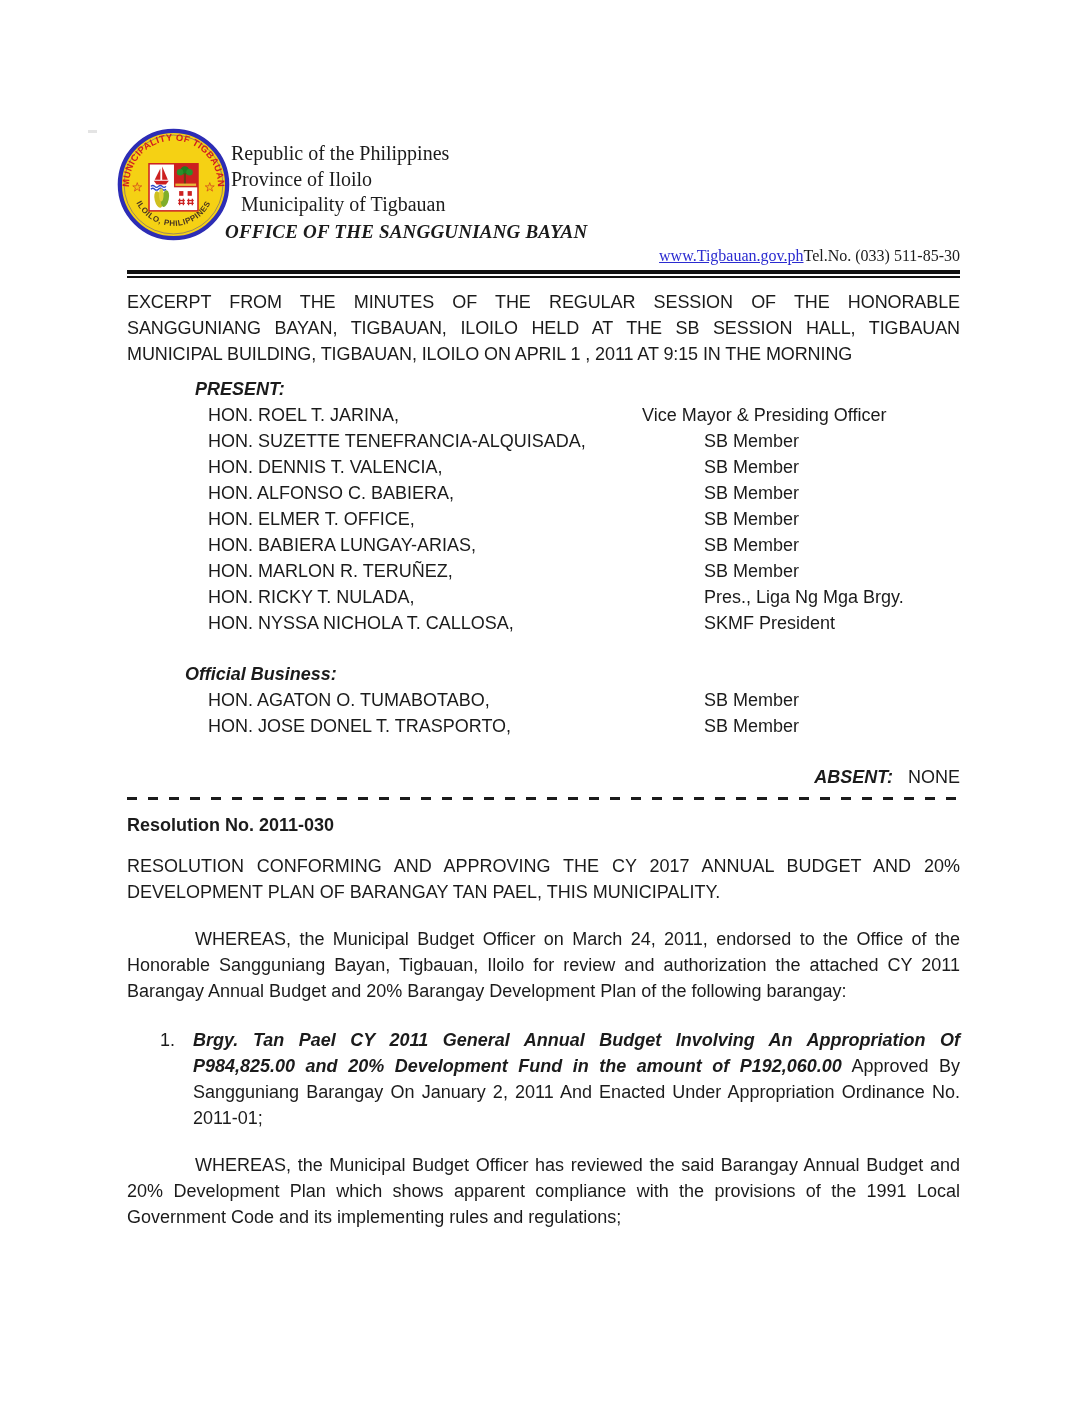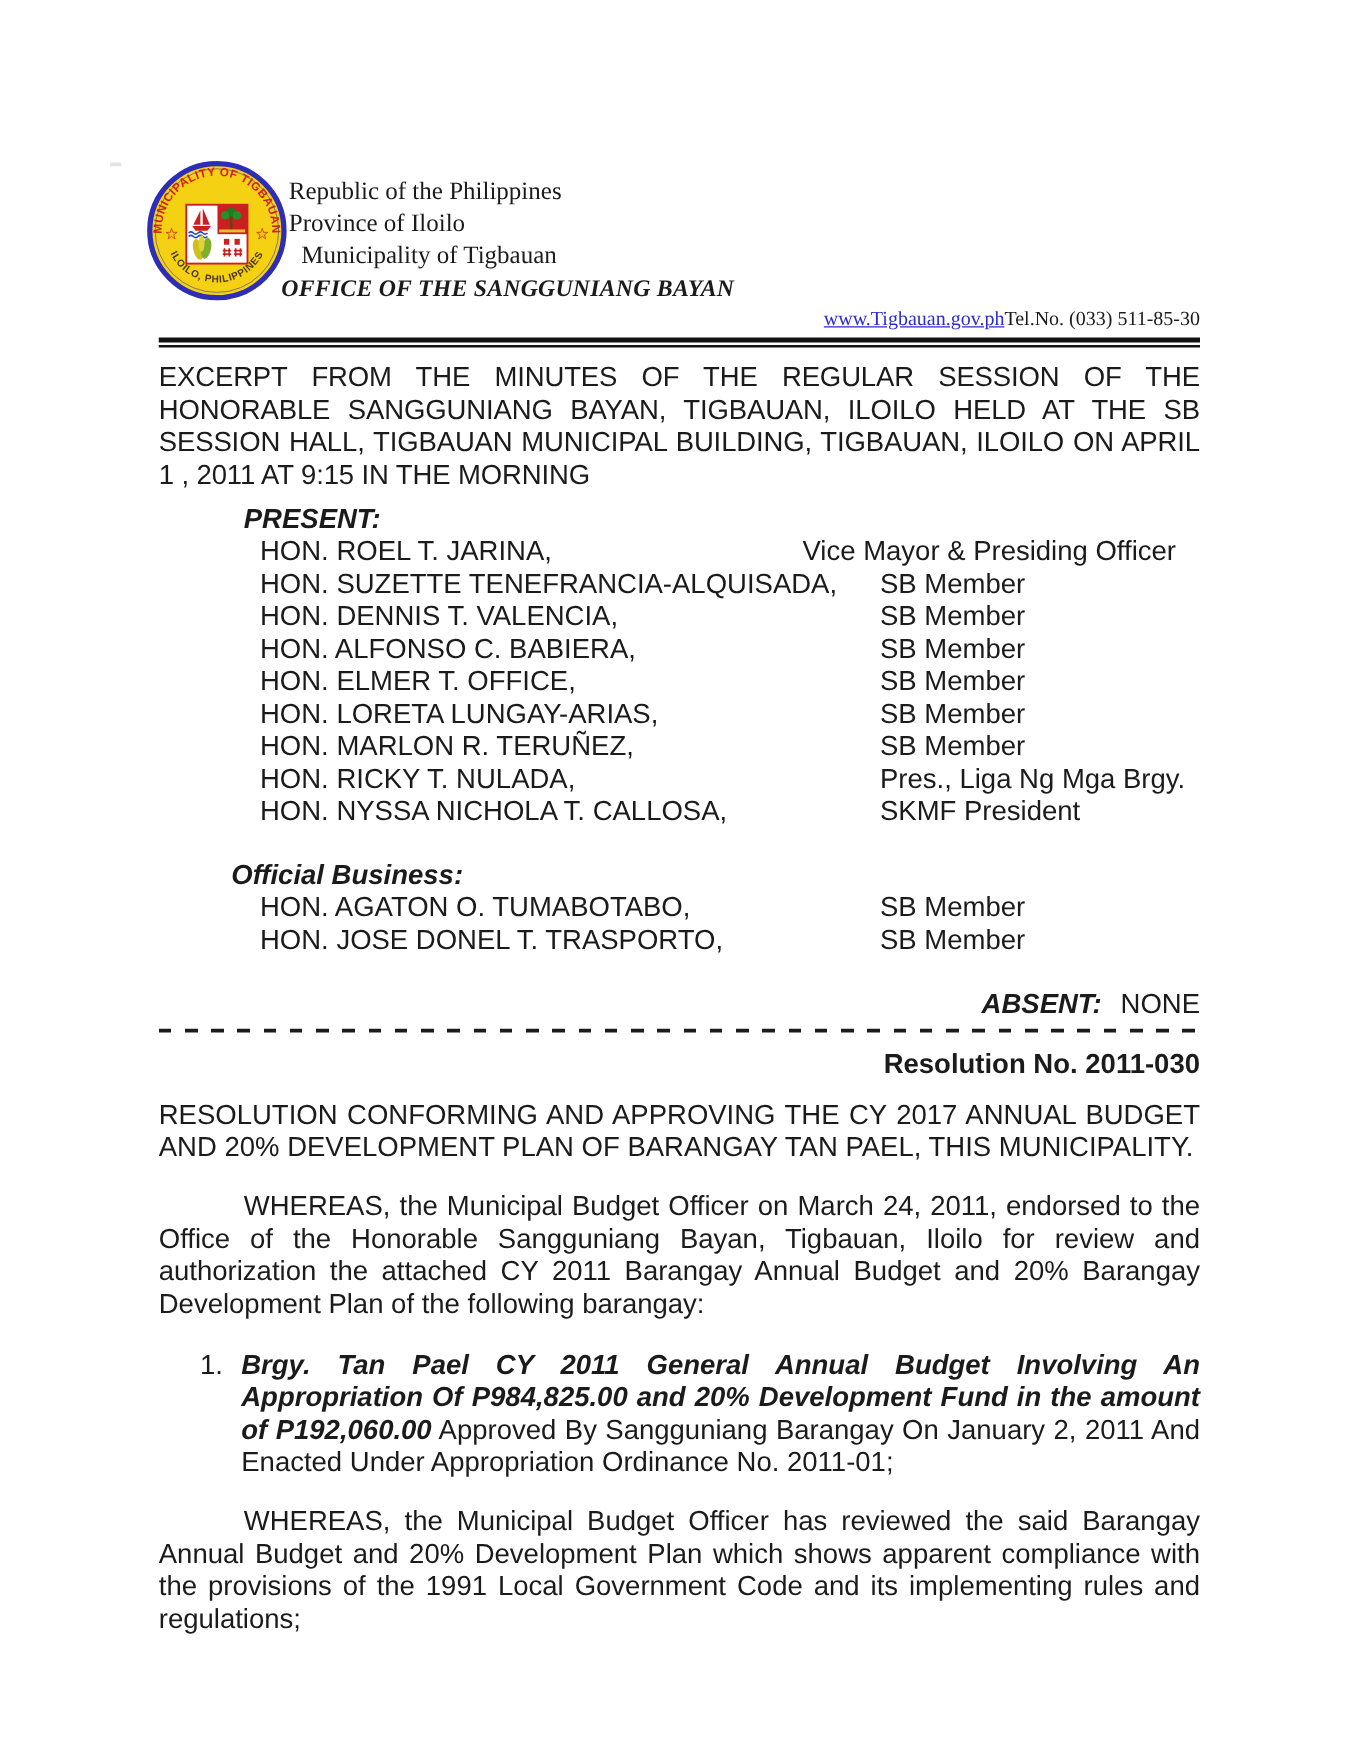--- a/index.html
+++ b/index.html
@@ -27,40 +27,40 @@
     display:flex; justify-content:flex-end; align-items:flex-end;
     font-family:"Liberation Serif", serif; font-size:16px;
   }
   .website-link { color:#2b2bd0; text-decoration:underline; cursor:pointer; }
   .head-rule {
     position:absolute; left:127px; top:270px; width:833px; height:2px;
     border-top:4px solid #131313; border-bottom:2px solid #131313;
   }
 
   
-  .doc { position:absolute; left:127px; top:289px; width:833px; font-size:22px; line-height:26px; }
+  .doc { position:absolute; left:127px; top:289px; width:833px; font-size:18px; line-height:26px; }
   .excerpt { text-align:justify; letter-spacing:-0.1px; }
 
   .sec-heading { font-weight:bold; font-style:italic; }
   .present-heading { margin-top:9px; padding-left:68px; }
   .roster { margin:0; }
   .roster-row { position:relative; padding-left:81px; white-space:nowrap; }
   .role { position:absolute; left:577px; top:0; }
   .roster-row.first-row .role { left:515px; }
 
   .ob-heading { margin-top:25px; padding-left:58px; }
   .absent-row { margin-top:25px; padding-left:48px;text-align:right; }
   .absent-label { font-weight:bold; font-style:italic; margin-right:15px; }
 
   .dashed-sep {
     margin-top:7px; height:3px;
     background:repeating-linear-gradient(90deg, #1b1b1b 0 10px, transparent 10px 21px);
   }
 
-  .res-no { margin-top:12px; text-align:right; font-weight:bold; }
+  .res-no { margin-top:12px; text-align:left; font-weight:bold; }
   .res-title { margin-top:15px; text-align:justify; }
   .whereas { margin-top:21px; text-align:justify; text-indent:68px; }
 
   .num-item { margin-top:23px; display:flex; }
   .num-item .marker { flex:none; width:33px; margin-left:33px; }
   .num-item .body { flex:1; text-align:justify; }
   .bi { font-weight:bold; font-style:italic; }
 </style>
 </head>
 <body>
@@ -156,21 +156,21 @@
     </div>
     <div class="roster-row">
       <span>HON. ALFONSO C. BABIERA,</span>
       <span class="role">SB Member</span>
     </div>
     <div class="roster-row">
       <span>HON. ELMER T. OFFICE,</span>
       <span class="role">SB Member</span>
     </div>
     <div class="roster-row">
-      <span>HON. LORETA LUNGAY-ARIAS,</span>
+      <span>HON. BABIERA LUNGAY-ARIAS,</span>
       <span class="role">SB Member</span>
     </div>
     <div class="roster-row">
       <span>HON. MARLON R. TERUÑEZ,</span>
       <span class="role">SB Member</span>
     </div>
     <div class="roster-row">
       <span>HON. RICKY T. NULADA,</span>
       <span class="role">Pres., Liga Ng Mga Brgy.</span>
     </div>

